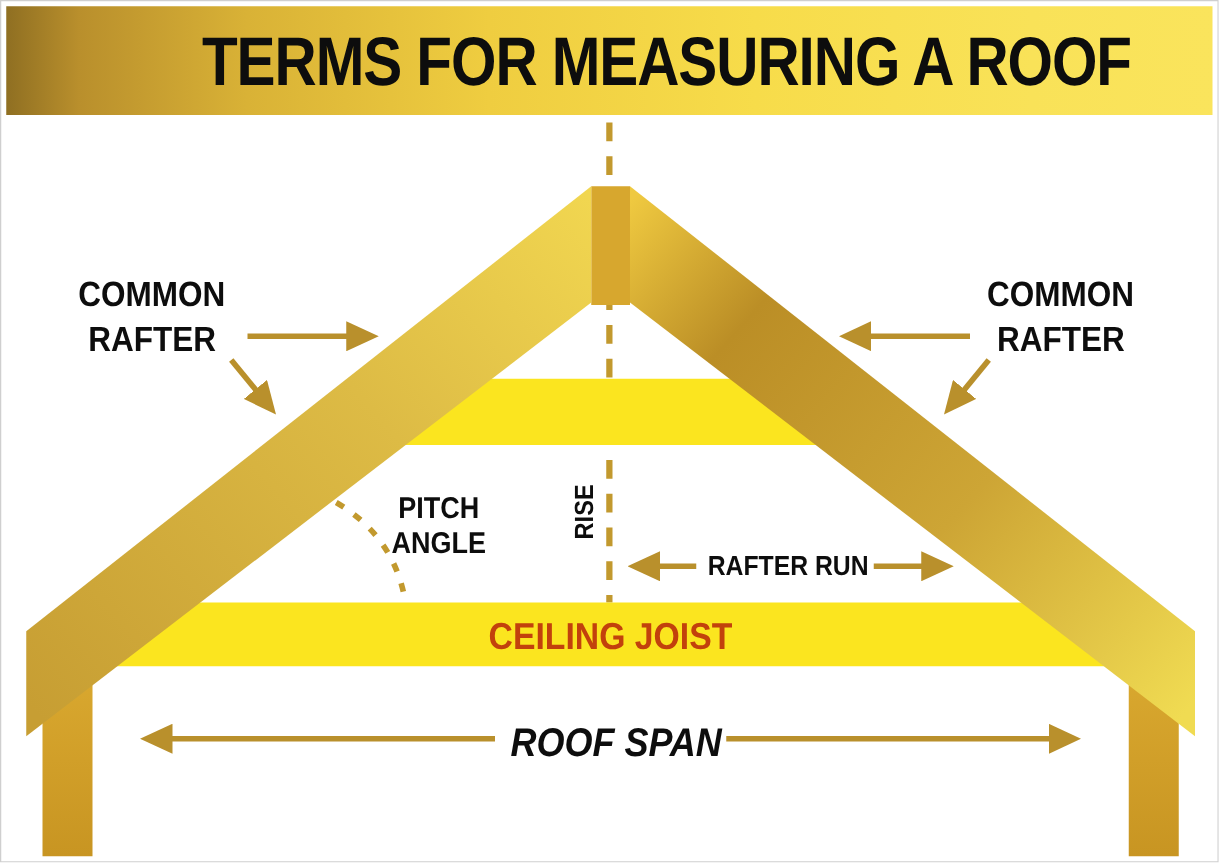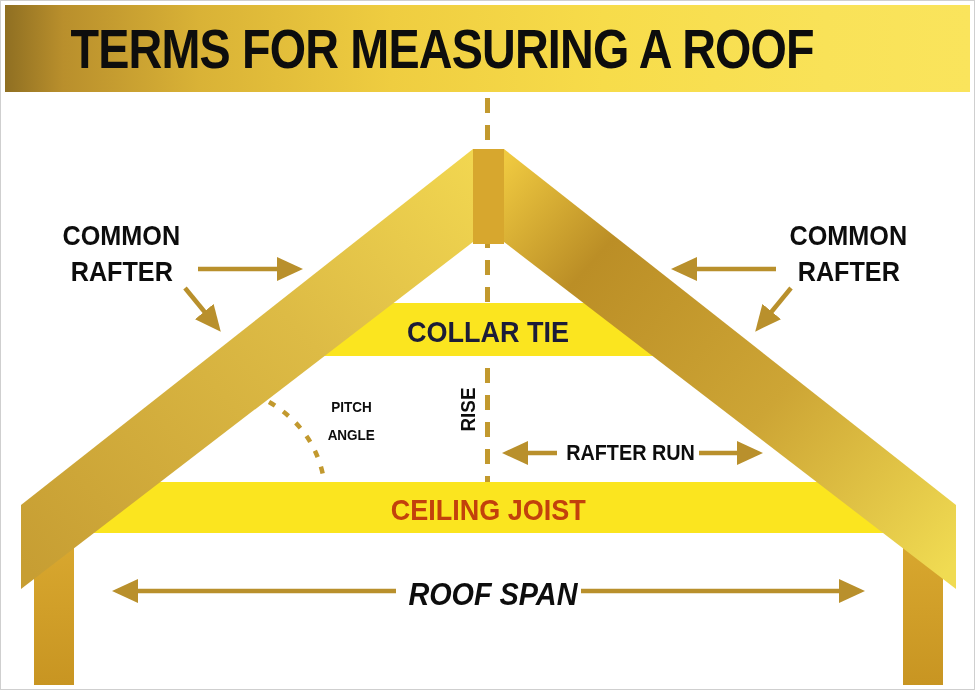--- a/index.html
+++ b/index.html
@@ -4,37 +4,37 @@
 <style>
   html,body { margin:0; padding:0; background:#ffffff; }
   .page {
     position:relative; width:975px; height:690px;
     background:#ffffff; border:1px solid #cfcfcf; box-sizing:border-box;
     overflow:hidden; font-family:"Liberation Sans", sans-serif;
   }
   .banner {
     position:absolute; left:4px; top:4px; right:4px; height:87px;
     background:linear-gradient(90deg,#8f6f22 0%, #b98f2c 6%, #d9b236 20%, #efcd40 40%, #f7dc4a 62%, #f9e258 85%, #fae45c 100%);
-    display:flex; align-items:center; justify-content:flex-start;
+    display:flex; align-items:center; justify-content:flex-end;
   }
   .banner-title {
     font-weight:bold; font-size:55px; color:#0d0d0d; letter-spacing:-1px;
     transform:scaleX(0.85); transform-origin:50% 50%; white-space:nowrap;
   }
   svg.diagram { position:absolute; left:0; top:0; }
   .lbl {
     position:absolute; font-weight:bold; color:#0d0d0d; text-align:center;
     line-height:1.2;
   }
   .lbl .cond { display:inline-block; transform:scaleX(0.9); transform-origin:50% 50%; white-space:nowrap; }
   .lbl-common { font-size:28px; line-height:36px; width:185px; top:217px; }
   .lbl-common-left  { left:28px; }
   .lbl-common-right { left:755px; }
   .lbl-collar  { left:338px; top:313px; width:298px; font-size:30px; color:#1c1c38; }
-  .lbl-pitch   { left:290px; top:392px; width:120px; font-size:15px; line-height:28px; }
+  .lbl-pitch   { left:290px; top:392px; width:120px; font-size:24px; line-height:28px; }
   .lbl-rise    { left:426px; top:396px; width:80px; height:24px; font-size:21px;
                  transform:rotate(-90deg); transform-origin:50% 50%; }
   .lbl-run     { left:558px; top:439px; width:140px; font-size:22px; }
   .lbl-joist   { left:338px; top:491px; width:298px; font-size:30px; color:#c2410c; }
   .lbl-span    { left:398px; top:574px; width:180px; font-size:32px;font-style:italic; }
 </style>
 </head>
 <body>
 
 <div class="page">
@@ -97,23 +97,20 @@
   <div class="lbl lbl-common lbl-common-left">
     <span class="cond">COMMON</span><br>
     <span class="cond">RAFTER</span>
   </div>
 
   <div class="lbl lbl-common lbl-common-right">
     <span class="cond">COMMON</span><br>
     <span class="cond">RAFTER</span>
   </div>
 
-  <div class="lbl lbl-collar">
-    <span class="cond">COLLAR TIE</span>
-  </div>
 
   <div class="lbl lbl-pitch">
     <span class="cond">PITCH</span><br>
     <span class="cond">ANGLE</span>
   </div>
 
   <div class="lbl lbl-rise">
     <span class="cond">RISE</span>
   </div>
 

